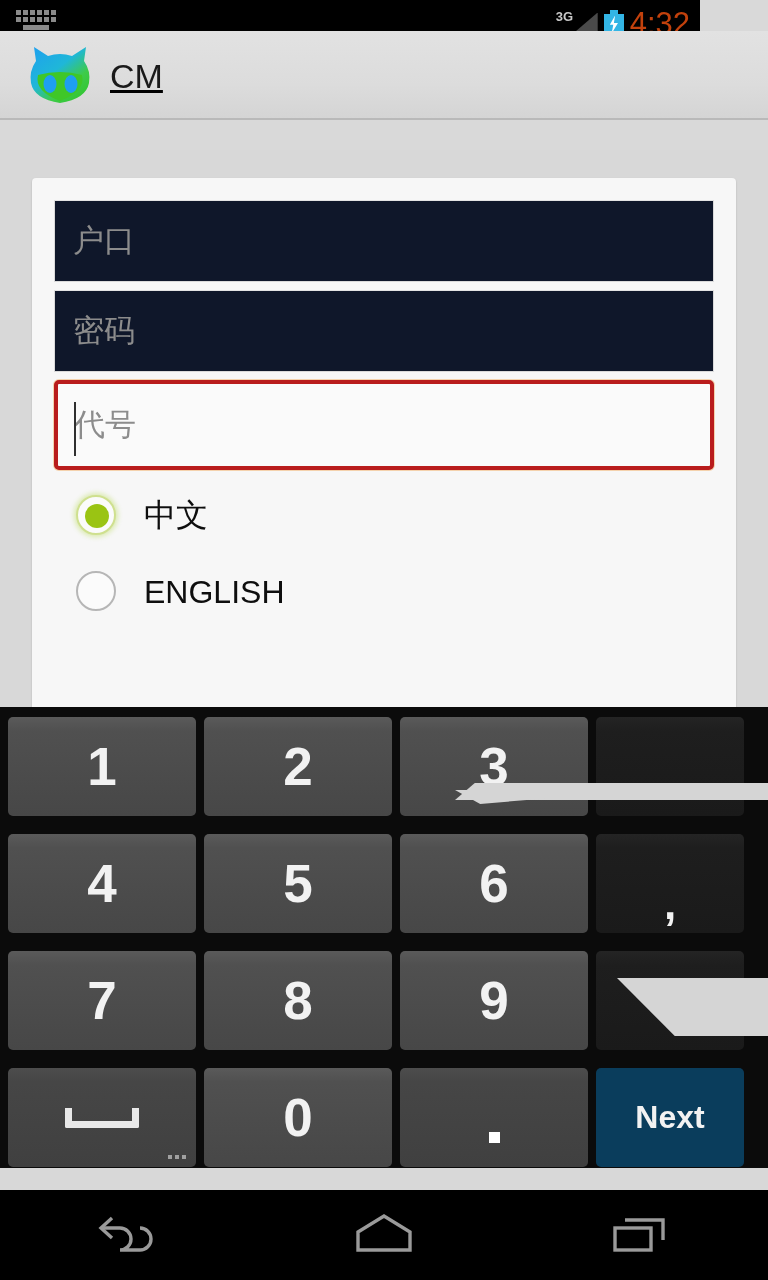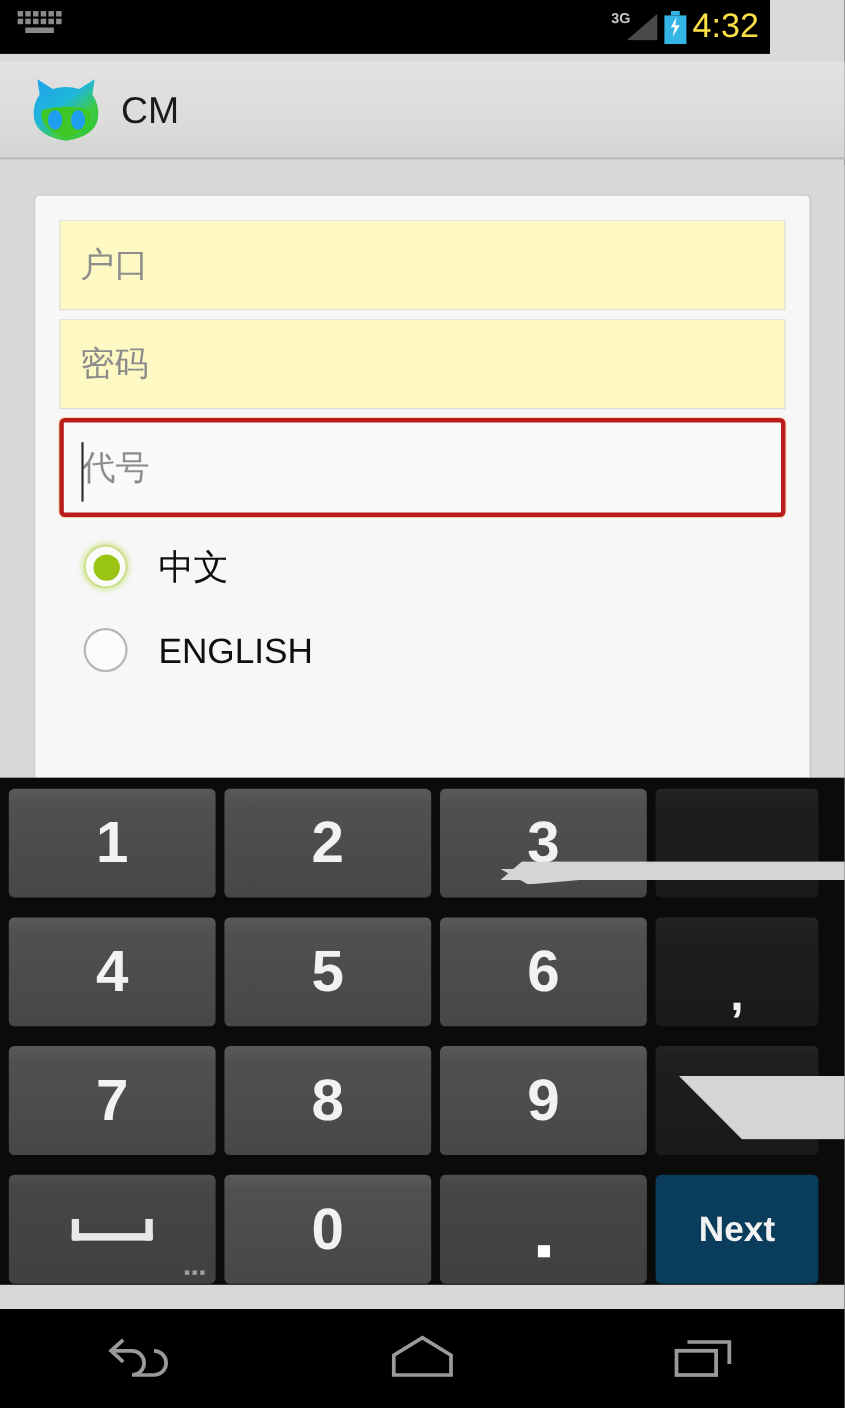--- a/index.html
+++ b/index.html
@@ -44,29 +44,29 @@
   .batt-cap {
     position:absolute; left:6px; top:0; width:8px; height:4px;
     background:#33b5e5;
   }
   .batt-bolt {
     position:absolute; left:4px; top:6px; width:12px; height:18px;
     background:#fff;
     clip-path:polygon(62% 0, 18% 52%, 47% 52%, 33% 100%, 86% 42%, 52% 42%);
   }
   .clock {
-    font-size:31px; color:#fde047; font-weight:normal;
+    font-size:31px; color:#c2410c; font-weight:normal;
     letter-spacing:0px; line-height:1; padding-bottom:2px;
   }
 
   
   .actionbar {
-    position:absolute; left:0; top:56px; width:768px; height:89px;
+    position:absolute; left:0; top:31px; width:768px; height:89px;
     background:linear-gradient(to bottom,#e2e2e2 0%,#dcdcdc 60%,#d4d4d4 100%);
-    display:flex; align-items:center;
+    display:flex; align-items:center;text-decoration:underline;
   }
   .actionbar::after {
     content:""; position:absolute; left:0; bottom:0; width:100%; height:2px;
     background:#b9b9b9;
   }
   .cm-logo {
     position:relative; width:64px; height:62px; margin-left:28px; flex:0 0 auto;
   }
   .app-title {
     font-size:34px; color:#1a1a1a; margin-left:18px; line-height:1;
@@ -79,21 +79,21 @@
   }
   .card {
     position:absolute; left:32px; top:28px; width:704px; height:560px;
     background:#f7f7f7;
     border-radius:4px;
     box-shadow:0 1px 2px rgba(0,0,0,0.18);
     padding:22px 22px 0 22px;
   }
   .field {
     position:relative; width:660px; height:82px;
-    background:#fef9c3;
+    background:#0f172a;
     border:1px solid #dadada;
     border-top-color:#e4e4e4;
     display:flex; align-items:center;
     margin-bottom:8px;
   }
   .field .ph {
     font-size:31px; color:#8c8c8c; margin-left:18px;
     font-family:"DejaVu Sans","Liberation Sans",sans-serif;
   }
   .field.focused {

